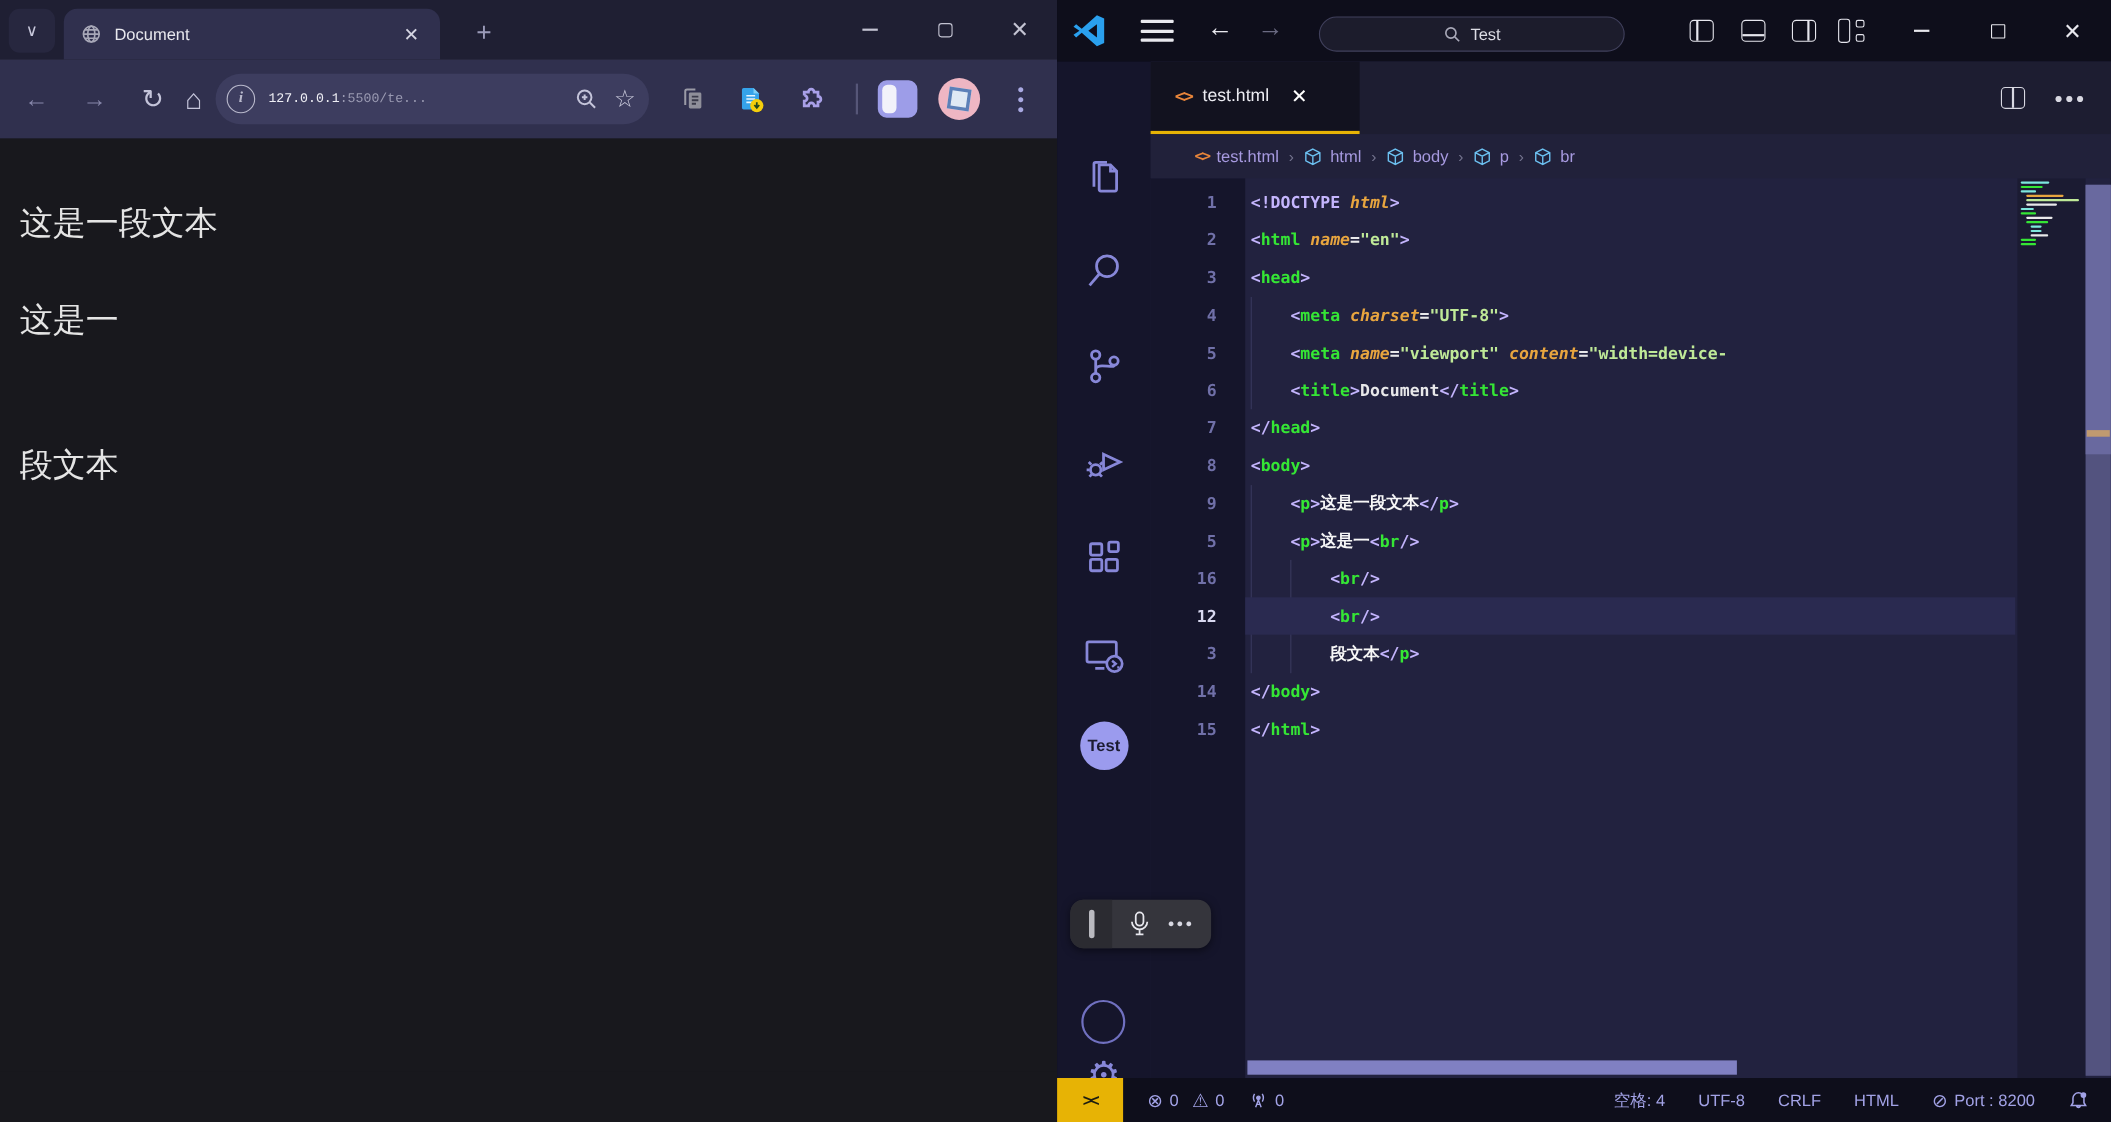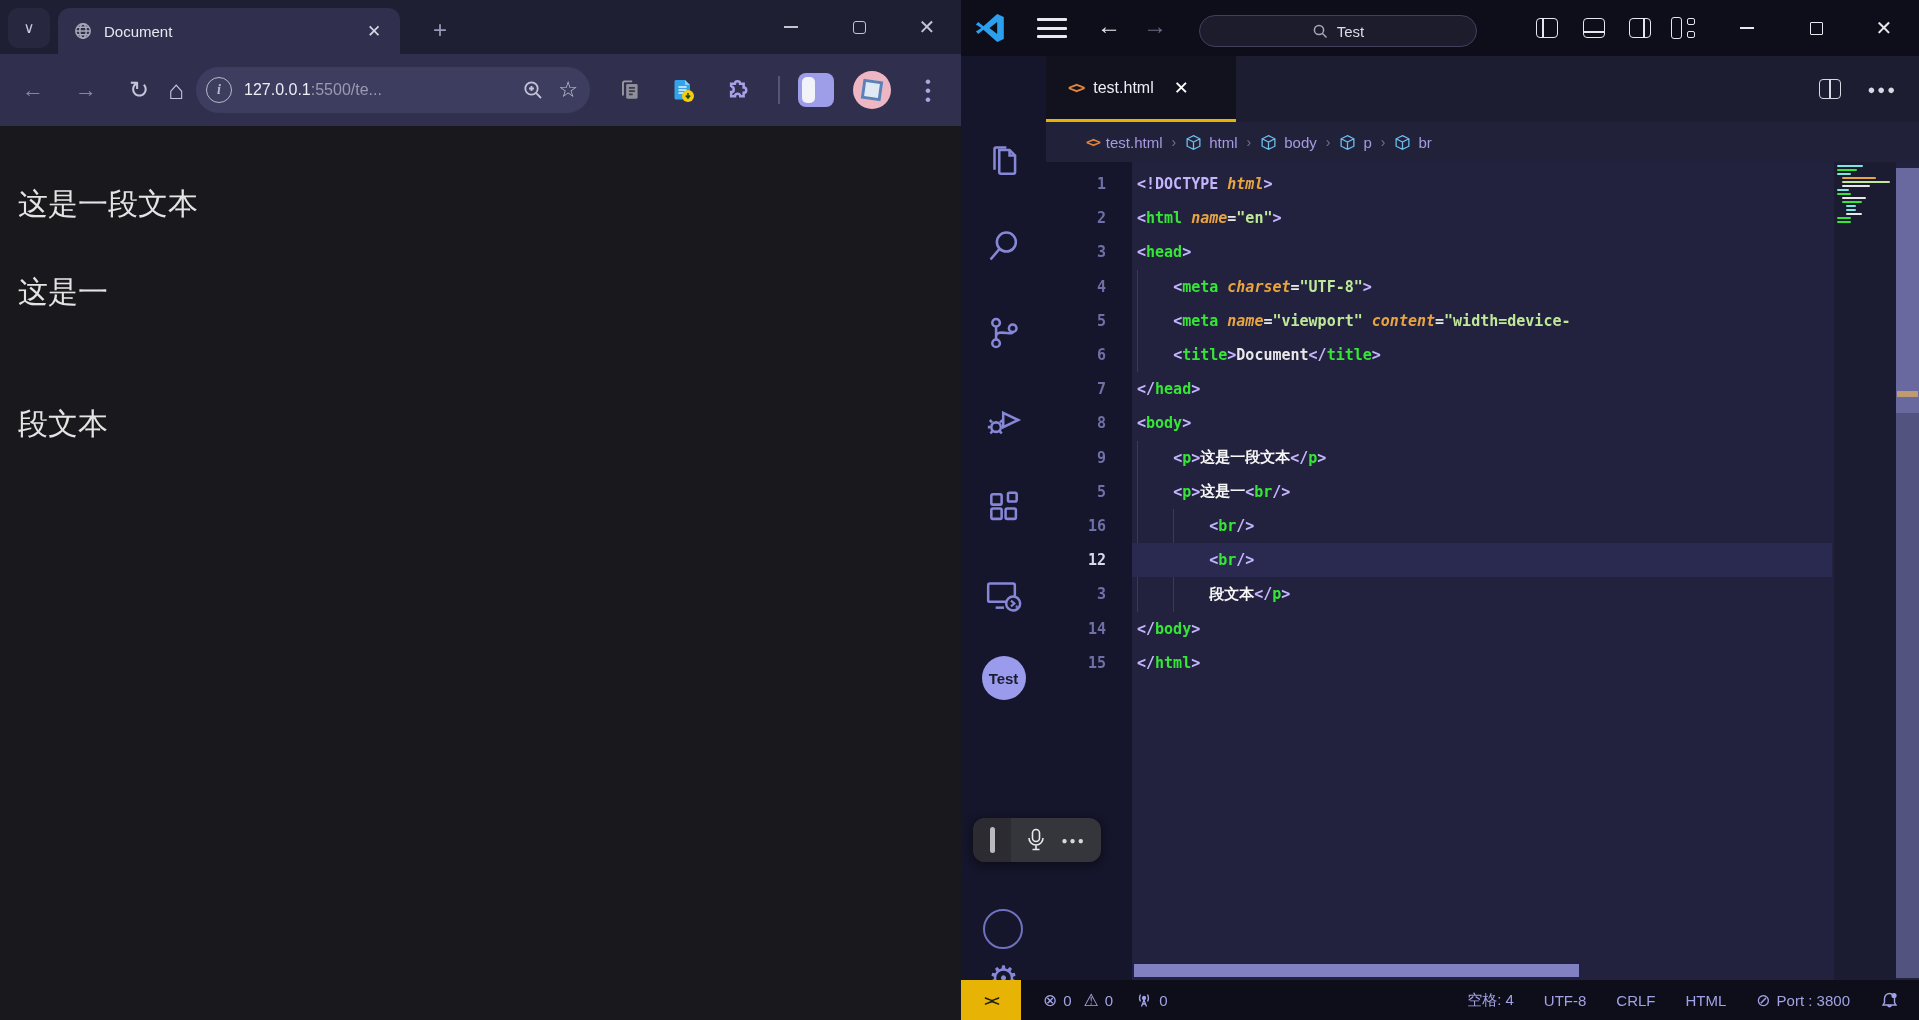--- a/index.html
+++ b/index.html
@@ -28,21 +28,21 @@
 
   .b-toolbar { position:relative; height:72px; background:#30304e; }
   .tb-ic { position:absolute; top:50%; transform:translateY(-50%); display:flex; align-items:center; justify-content:center;
     width:38px; height:38px; border-radius:50%; font-size:22px; }
   .dim { color:#8585a8; } .lit { color:#c4c4da; }
   .b-urlbar { position:absolute; left:196px; top:13px; width:394px; height:46px; background:#3d3d5f;
     border-radius:23px; display:flex; align-items:center; padding:0 12px 0 10px; }
   .url-info { width:26px; height:26px; border:1.6px solid #b9b9cc; border-radius:50%; color:#b9b9cc;
     font-size:14px; display:flex; align-items:center; justify-content:center; margin-right:12px; flex:none;
     font-family:"Liberation Serif", serif; font-style:italic; font-weight:bold;}
-  .url-text { flex:1; font-size:16px; white-space:nowrap; overflow:hidden; }
+  .url-text { flex:1; font-size:12px; white-space:nowrap; overflow:hidden;font-family:Liberation Mono, monospace; }
   .url-host { color:#eeeef4; } .url-rest { color:#9a9ab2; }
   .urlbar-right { display:flex; align-items:center; gap:14px; }
   .ext-divider { position:absolute; left:778px; top:22px; width:2px; height:28px; background:#565678; }
   .sidepanel-ic { position:absolute; left:798px; top:19px; width:36px; height:34px; background:#9d9de8; border-radius:8px; }
   .sidepanel-ic .inner { position:absolute; left:4px; top:4px; width:13px; height:26px; background:#f2f2fa; border-radius:5px; }
   .b-avatar { position:absolute; left:853px; top:17px; width:38px; height:38px; border-radius:50%;
     background:#eeb6c3; overflow:hidden; display:flex; align-items:center; justify-content:center; }
   .b-avatar .pic { width:20px; height:20px; background:#dfe9f4; border:3px solid #5c80b8; transform:rotate(8deg); }
   .b-kebab { position:absolute; left:916px; top:23px; color:#a9a9e2; font-size:17px; letter-spacing:0;
     line-height:9px; text-align:center; width:24px; }
@@ -452,21 +452,21 @@
             <span>UTF-8</span>
           </span>
         <span class="sb-item">
             <span>CRLF</span>
           </span>
         <span class="sb-item">
             <span>HTML</span>
           </span>
         <span class="sb-item">
           <span class="sb-glyph">⊘</span>
-          <span>Port : 3800</span>
+          <span>Port : 8200</span>
         </span>
         <span class="sb-item">
           <svg width="19" height="19" viewBox="0 0 19 19" fill="none" stroke="#a2a2e6" stroke-width="1.4">
             <path d="M9.5 2.5 a5 5 0 0 1 5 5 v4 l1.5 2.5 H3 l1.5 -2.5 v-4 a5 5 0 0 1 5 -5 Z M7.8 14.5 a1.8 1.8 0 0 0 3.4 0"></path>
             <circle cx="14" cy="4.5" r="2.6" fill="#a2a2e6" stroke="none"></circle>
           </svg>
         </span>
       </div>
     </div>
   </div>

